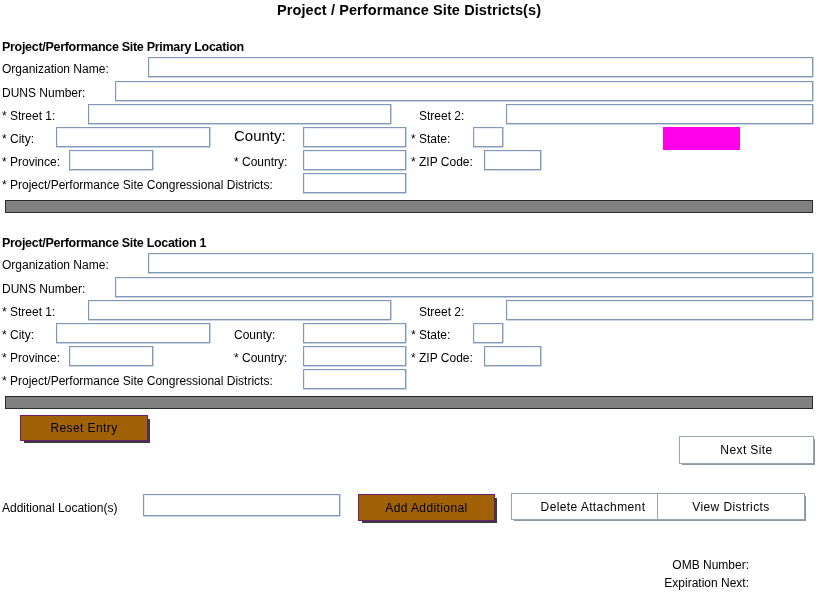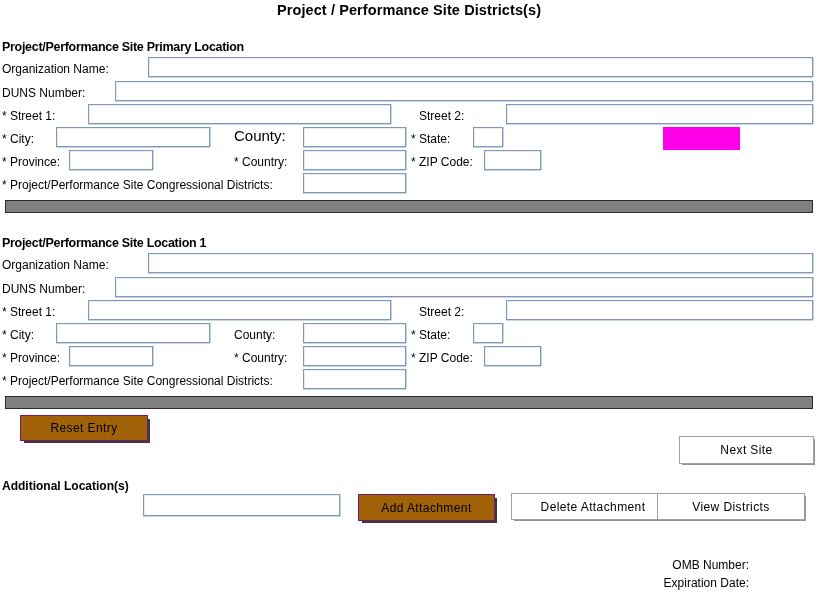--- a/index.html
+++ b/index.html
@@ -174,29 +174,29 @@
 <div class="abs sep-bar" style="top:396px; left:5px; width:808px; height:13px;"></div>
 
 <div class="abs btn btn-blue" style="top:415px; left:20px; width:128px; height:26px;">
   <span>Reset Entry</span>
 </div>
 
 <div class="abs btn btn-white" style="top:436px; left:657px; width:135px; height:28px;margin-left:22px;">
   <span>Next Site</span>
 </div>
 
-<div class="abs lbl" style="top:479px; left:2px;font-weight:bold;">Additional Location(s)</div>
+<div class="abs lbl" style="top:501px; left:2px;">Additional Location(s)</div>
 <div class="abs fld" style="top:494px; left:143px; width:197px; height:22px;"></div>
 
 <div class="abs btn btn-blue" style="top:494px; left:358px; width:137px; height:27px;">
-  <span>Add Attachment</span>
+  <span>Add Additional</span>
 </div>
 
 <div class="abs btn btn-white" style="top:493px; left:511px; width:164px; height:27px;">
   <span>Delete Attachment</span>
 </div>
 
 <div class="abs btn btn-white" style="top:493px; left:657px; width:148px; height:27px;">
   <span>View  Districts</span>
 </div>
 
 <div class="abs footer-line" style="top:558px; left:500px; width:249px;text-align:right;">OMB Number:</div>
-<div class="abs footer-line" style="top:576px; left:500px; width:249px;">Expiration Date:</div>
+<div class="abs footer-line" style="top:576px; left:500px; width:249px;">Expiration Next:</div>
 
 </body></html>

